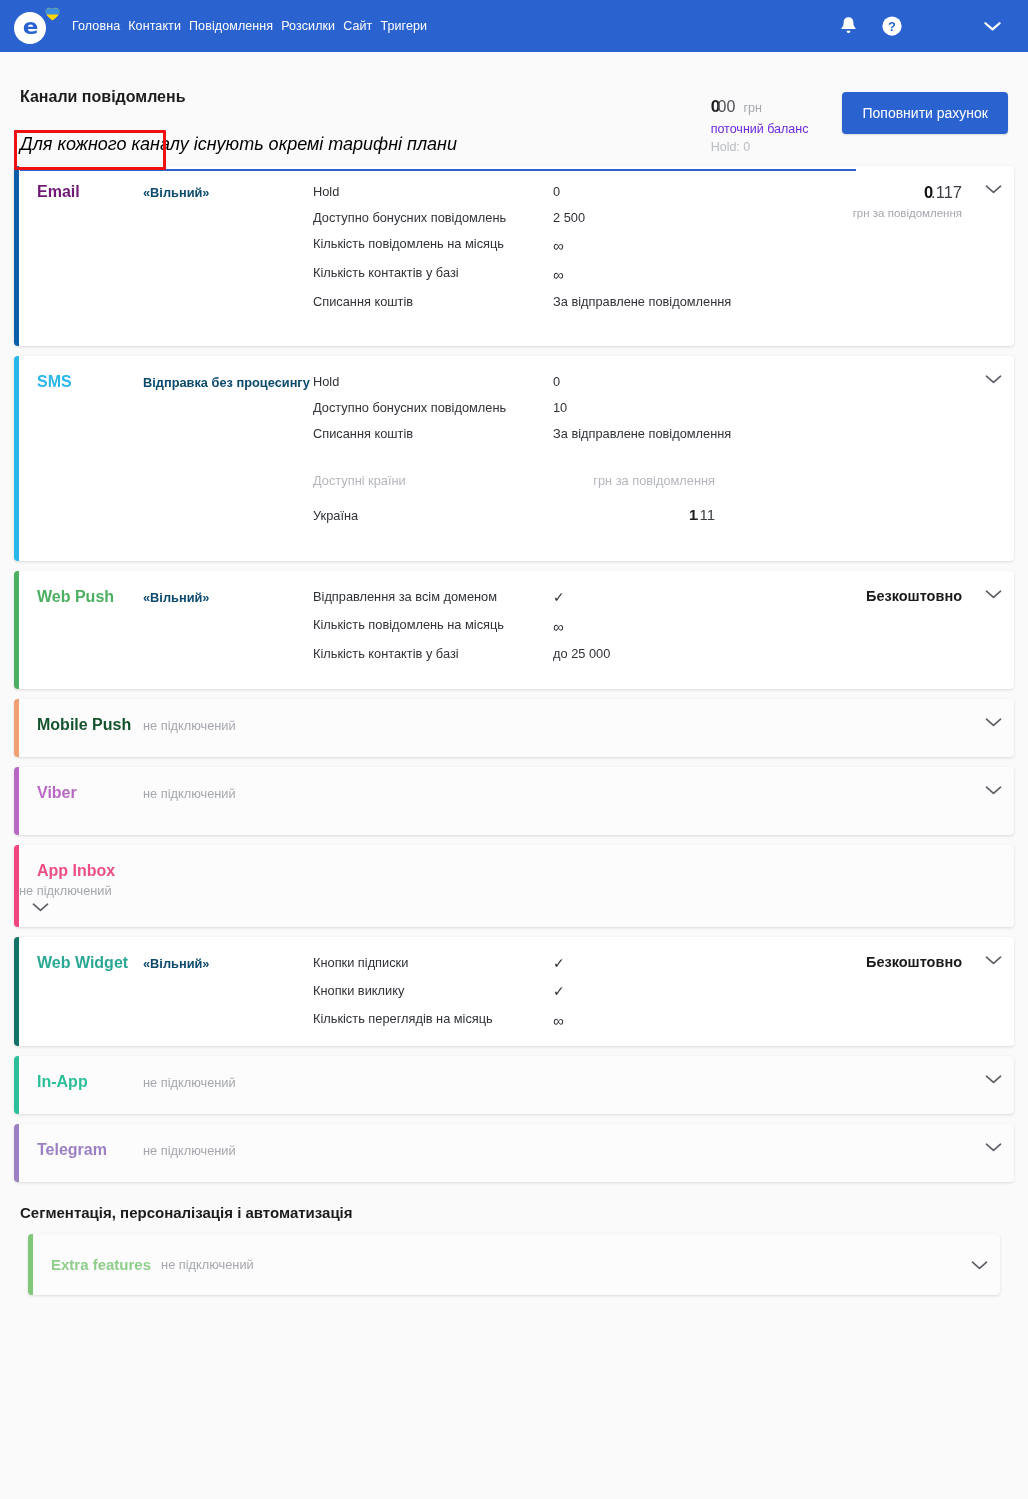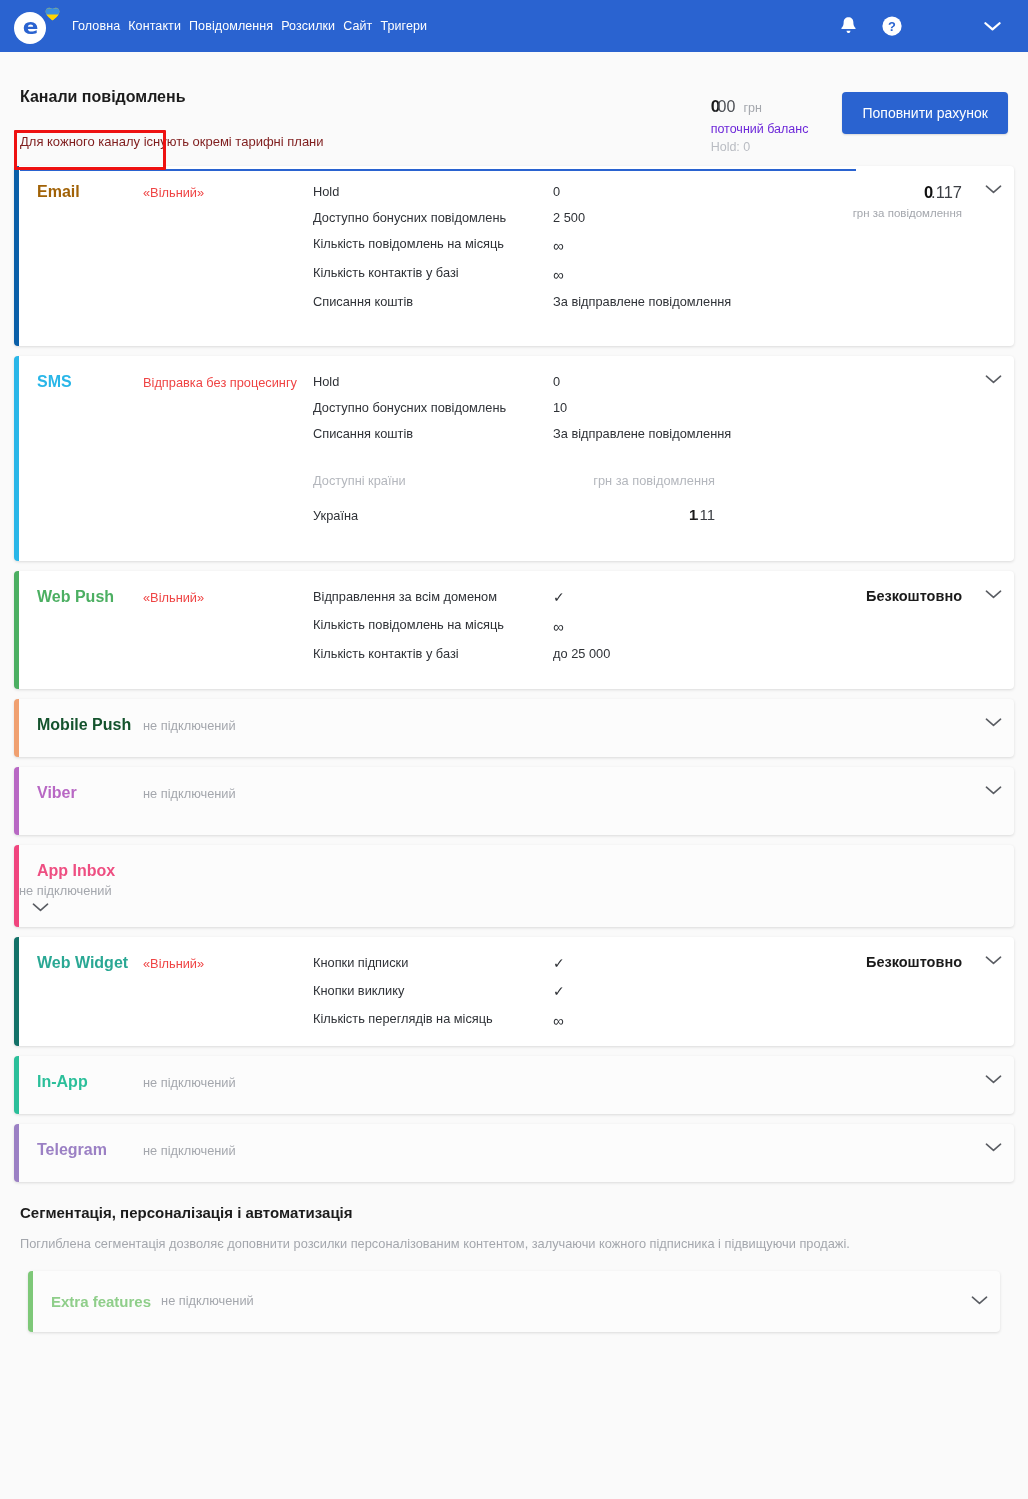--- a/index.html
+++ b/index.html
@@ -136,22 +136,23 @@
     justify-content: space-between;
     padding: 16px 6px 4px 6px;
   }
   .sec-title {
     font-size: 16px;
     font-weight: 700;
     color: #1c1c1c;
     margin-bottom: 28px;
   }
   .sec-sub {
-    font-size: 13px;
-    color: #7f1d1d;
+    font-size: 18px;
+    color: #000000;
+    font-style: italic;
   }
 
   .balance-block {
     display: flex;
     align-items: flex-start;
     gap: 34px;
     padding-top: 4px;
   }
   .balance-text { text-align: left; line-height: 1.45; padding-top: 3px; }
   .bal-amount-row { display: flex; align-items: baseline; gap: 8px; }
@@ -199,22 +200,22 @@
     width: 124px;
     padding-left: 18px;
     font-size: 16px;
     font-weight: 700;
     line-height: 1.2;
   }
   .card-plan {
     flex: 0 0 auto;
     width: 170px;
     font-size: 12.8px;
-    font-weight: 400;
-    color: #ef4444;
+    font-weight: 700;
+    color: #0c4a6e;
     line-height: 1.35;
     padding-top: 2px;
   }
   .card-plan.muted { font-weight: 400; color: #a4a7ad; }
 
   .card-specs { flex: 1 1 auto; padding-right: 8px; }
   .spec-row {
     display: flex;
     align-items: flex-start;
     font-size: 12.8px;
@@ -269,21 +270,21 @@
     font-size: 15px; font-weight: 700; color: #1c1c1c; margin-bottom: 13px;
   }
   .bottom-desc {
     font-size: 12.8px; color: #a4a7ad; line-height: 1.62; margin-bottom: 16px;
   }
   .extra-card {
     background: #fcfcfc;
     border-radius: 4px;
     box-shadow: 0 1px 3px rgba(0,0,0,.13);
     border-left: 5px solid #701a75;
-    display: flex; 
+    display: flex; align-items: center;
     padding: 22px 0;
     margin: 0 8px 0 8px;
   }
   .extra-name {
     padding-left: 18px;
     font-size: 15px; font-weight: 700; color: #8fce8a;
   }
   .extra-status { font-size: 12.8px; color: #a4a7ad; margin-left: 10px; }
   .extra-spacer { flex: 1 1 auto; }
 </style>
@@ -355,21 +356,21 @@
         </div>
         <div class="bal-label">поточний баланс</div>
         <div class="bal-hold">Hold: 0</div>
       </div>
       <button class="topup-btn">Поповнити рахунок</button>
     </div>
   </div>
 
   <div class="cards" id="cards-container">
       <div class="card" style="border-left-color: rgb(10, 95, 168); min-height: 180px;">
-        <div class="card-name" style="color:#a16207">Email</div>
+        <div class="card-name" style="color:#701a75">Email</div>
         <div class="card-plan">«Вільний»</div>
         <div class="card-specs">
           <div class="spec-row">
         <span class="spec-label">Hold</span>
         <span class="spec-value"><span class="">0</span></span>
       </div>
           <div class="spec-row">
         <span class="spec-label">Доступно бонусних повідомлень</span>
         <span class="spec-value"><span class="">2 500</span></span>
       </div>
@@ -534,21 +535,20 @@
         <span class="chev-btn ">
   <svg width="17" height="11" viewBox="0 0 18 11">
     <path d="M1.5 2 L9 8.6 L16.5 2" stroke="#5a5d63" stroke-width="1.7" fill="none" stroke-linecap="round" stroke-linejoin="round"></path>
   </svg>
         </span>
       </div>
     </div>
 
   <div class="bottom-sec">
     <div class="bottom-title">Сегментація, персоналізація і автоматизація</div>
-    <div class="bottom-desc">Поглиблена сегментація дозволяє доповнити розсилки персоналізованим контентом, залучаючи кожного підписника і підвищуючи продажі.</div>
 
     <div class="extra-card" id="extra-card" style="border-left-color: rgb(126, 200, 120);">
       <span class="extra-name" style="color: rgb(143, 206, 138);">Extra features</span>
       <span class="extra-status">не підключений</span>
       <span class="extra-spacer"></span>
       <span class="chev-btn">
         <svg width="17" height="11" viewBox="0 0 18 11">
           <path d="M1.5 2 L9 8.6 L16.5 2" stroke="#5a5d63" stroke-width="1.7" fill="none" stroke-linecap="round" stroke-linejoin="round"></path>
         </svg>
       </span>

